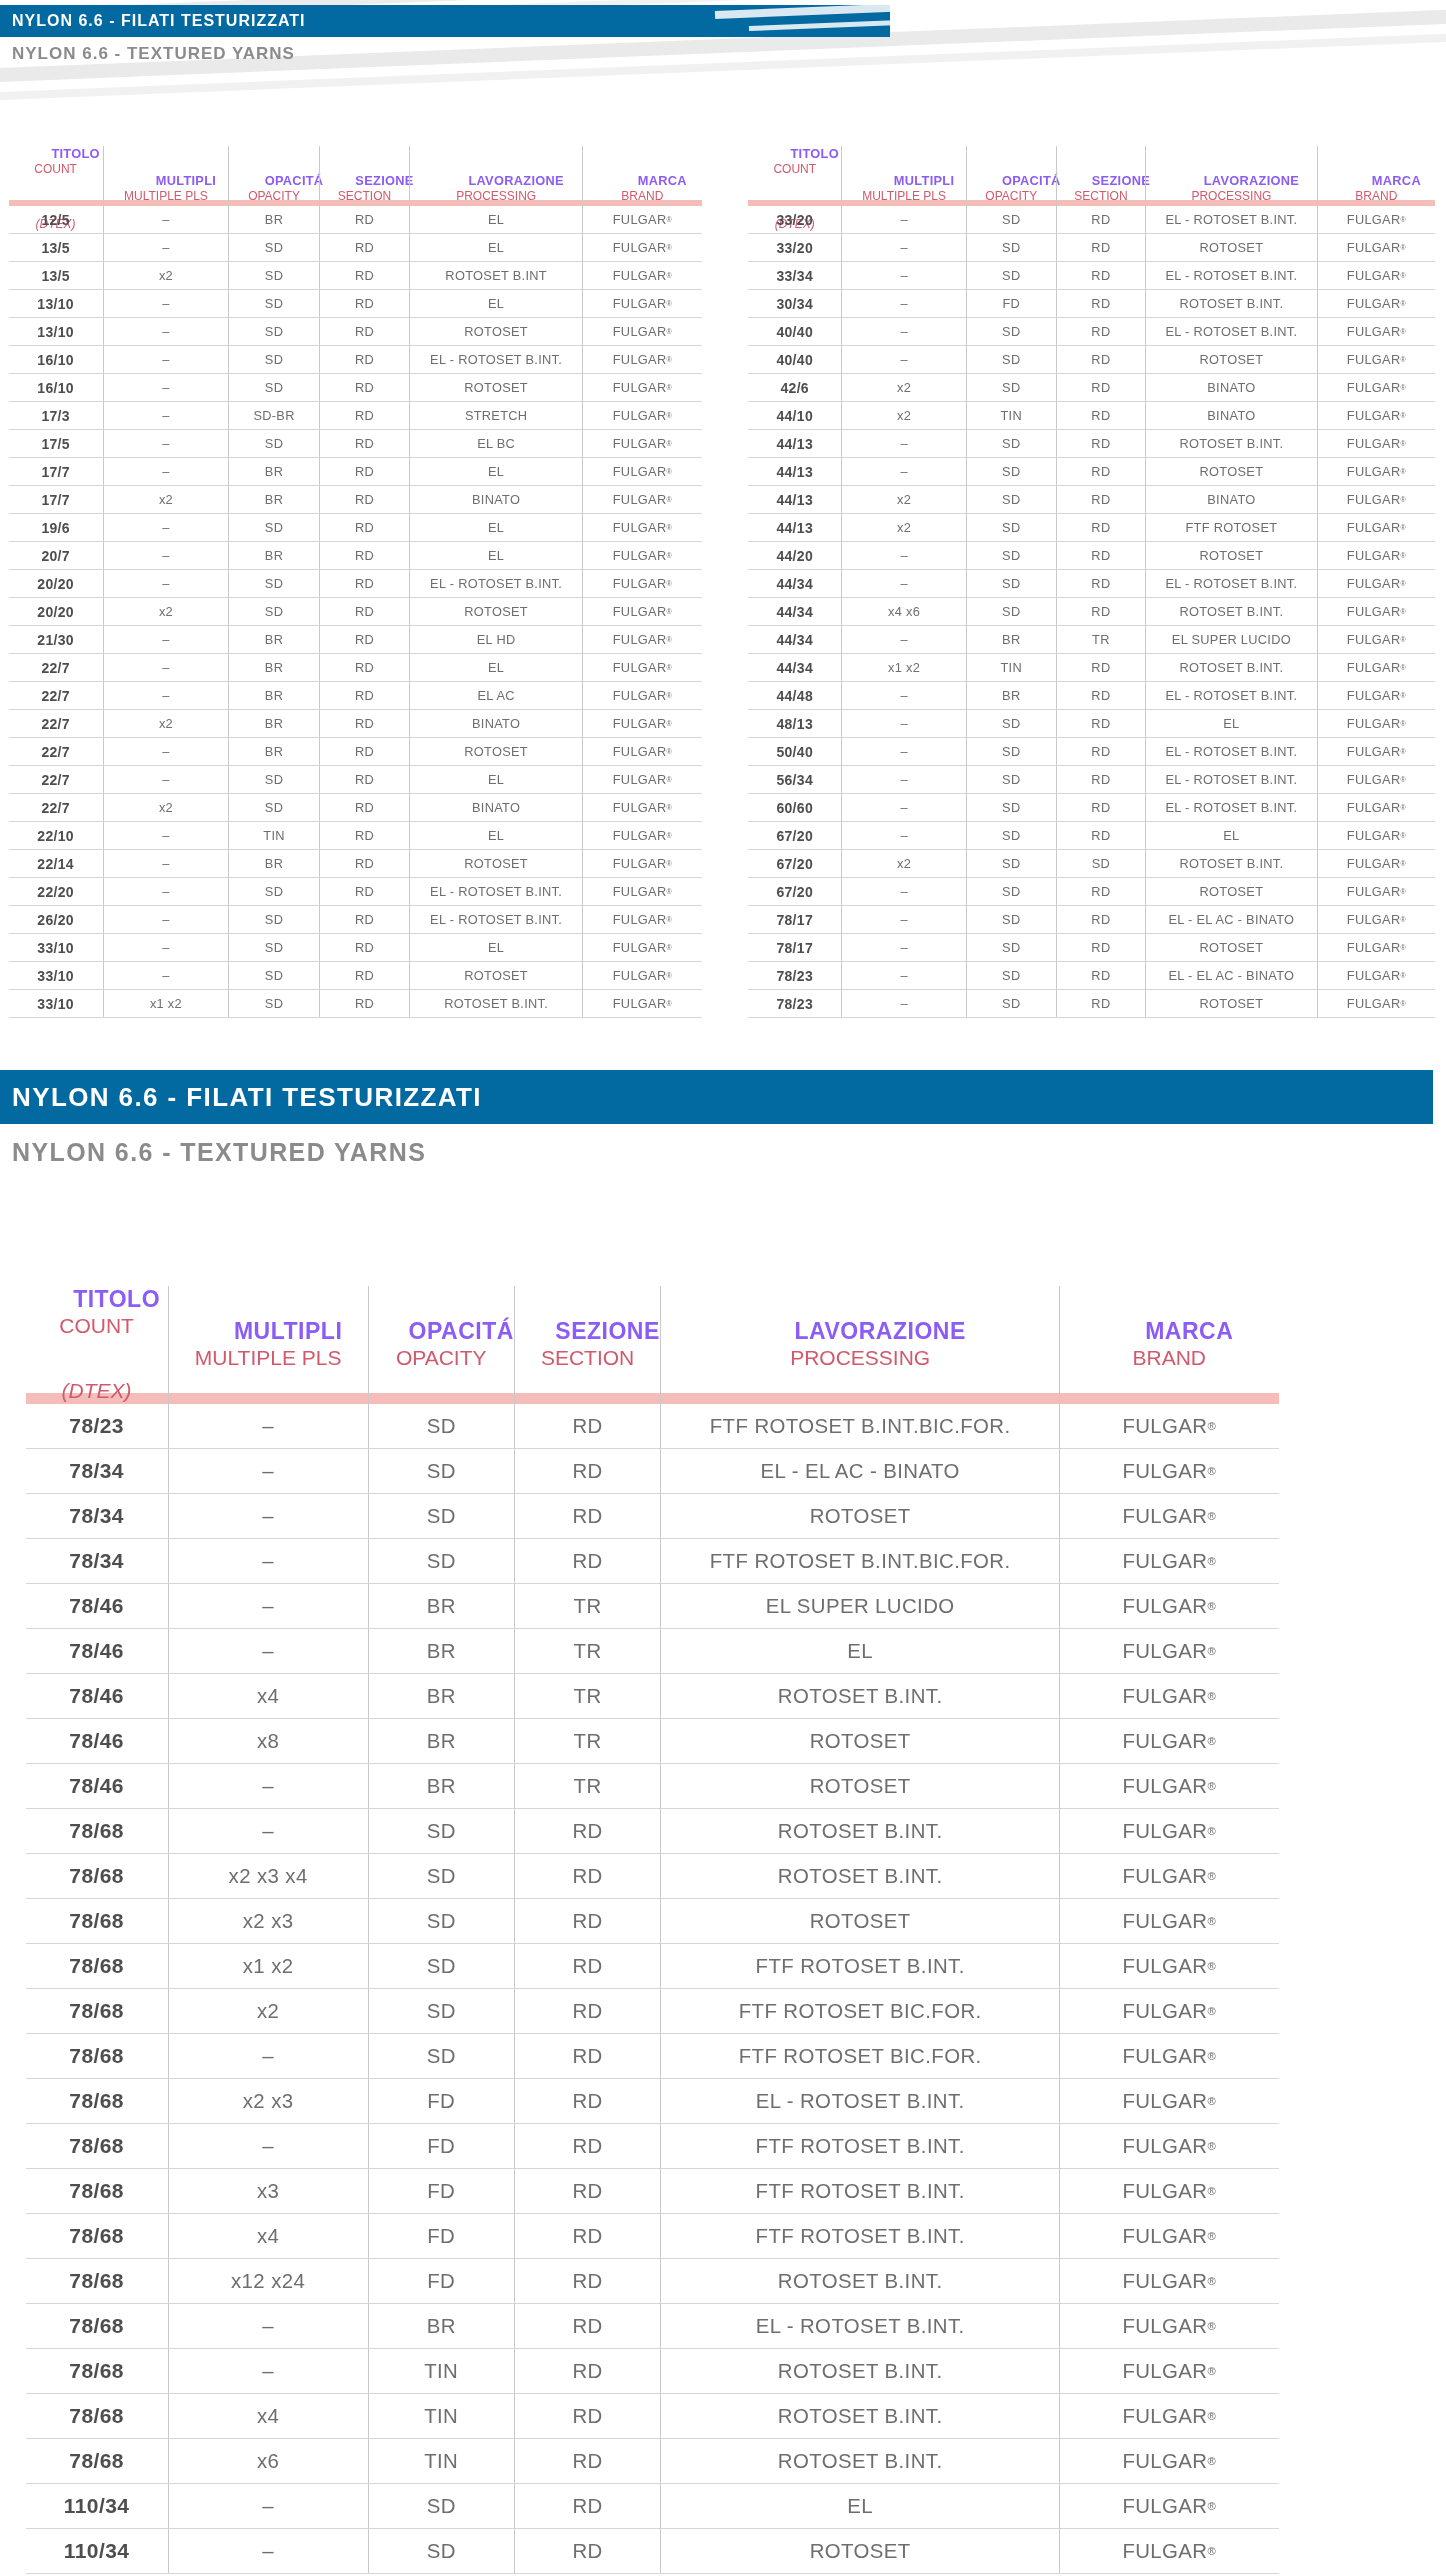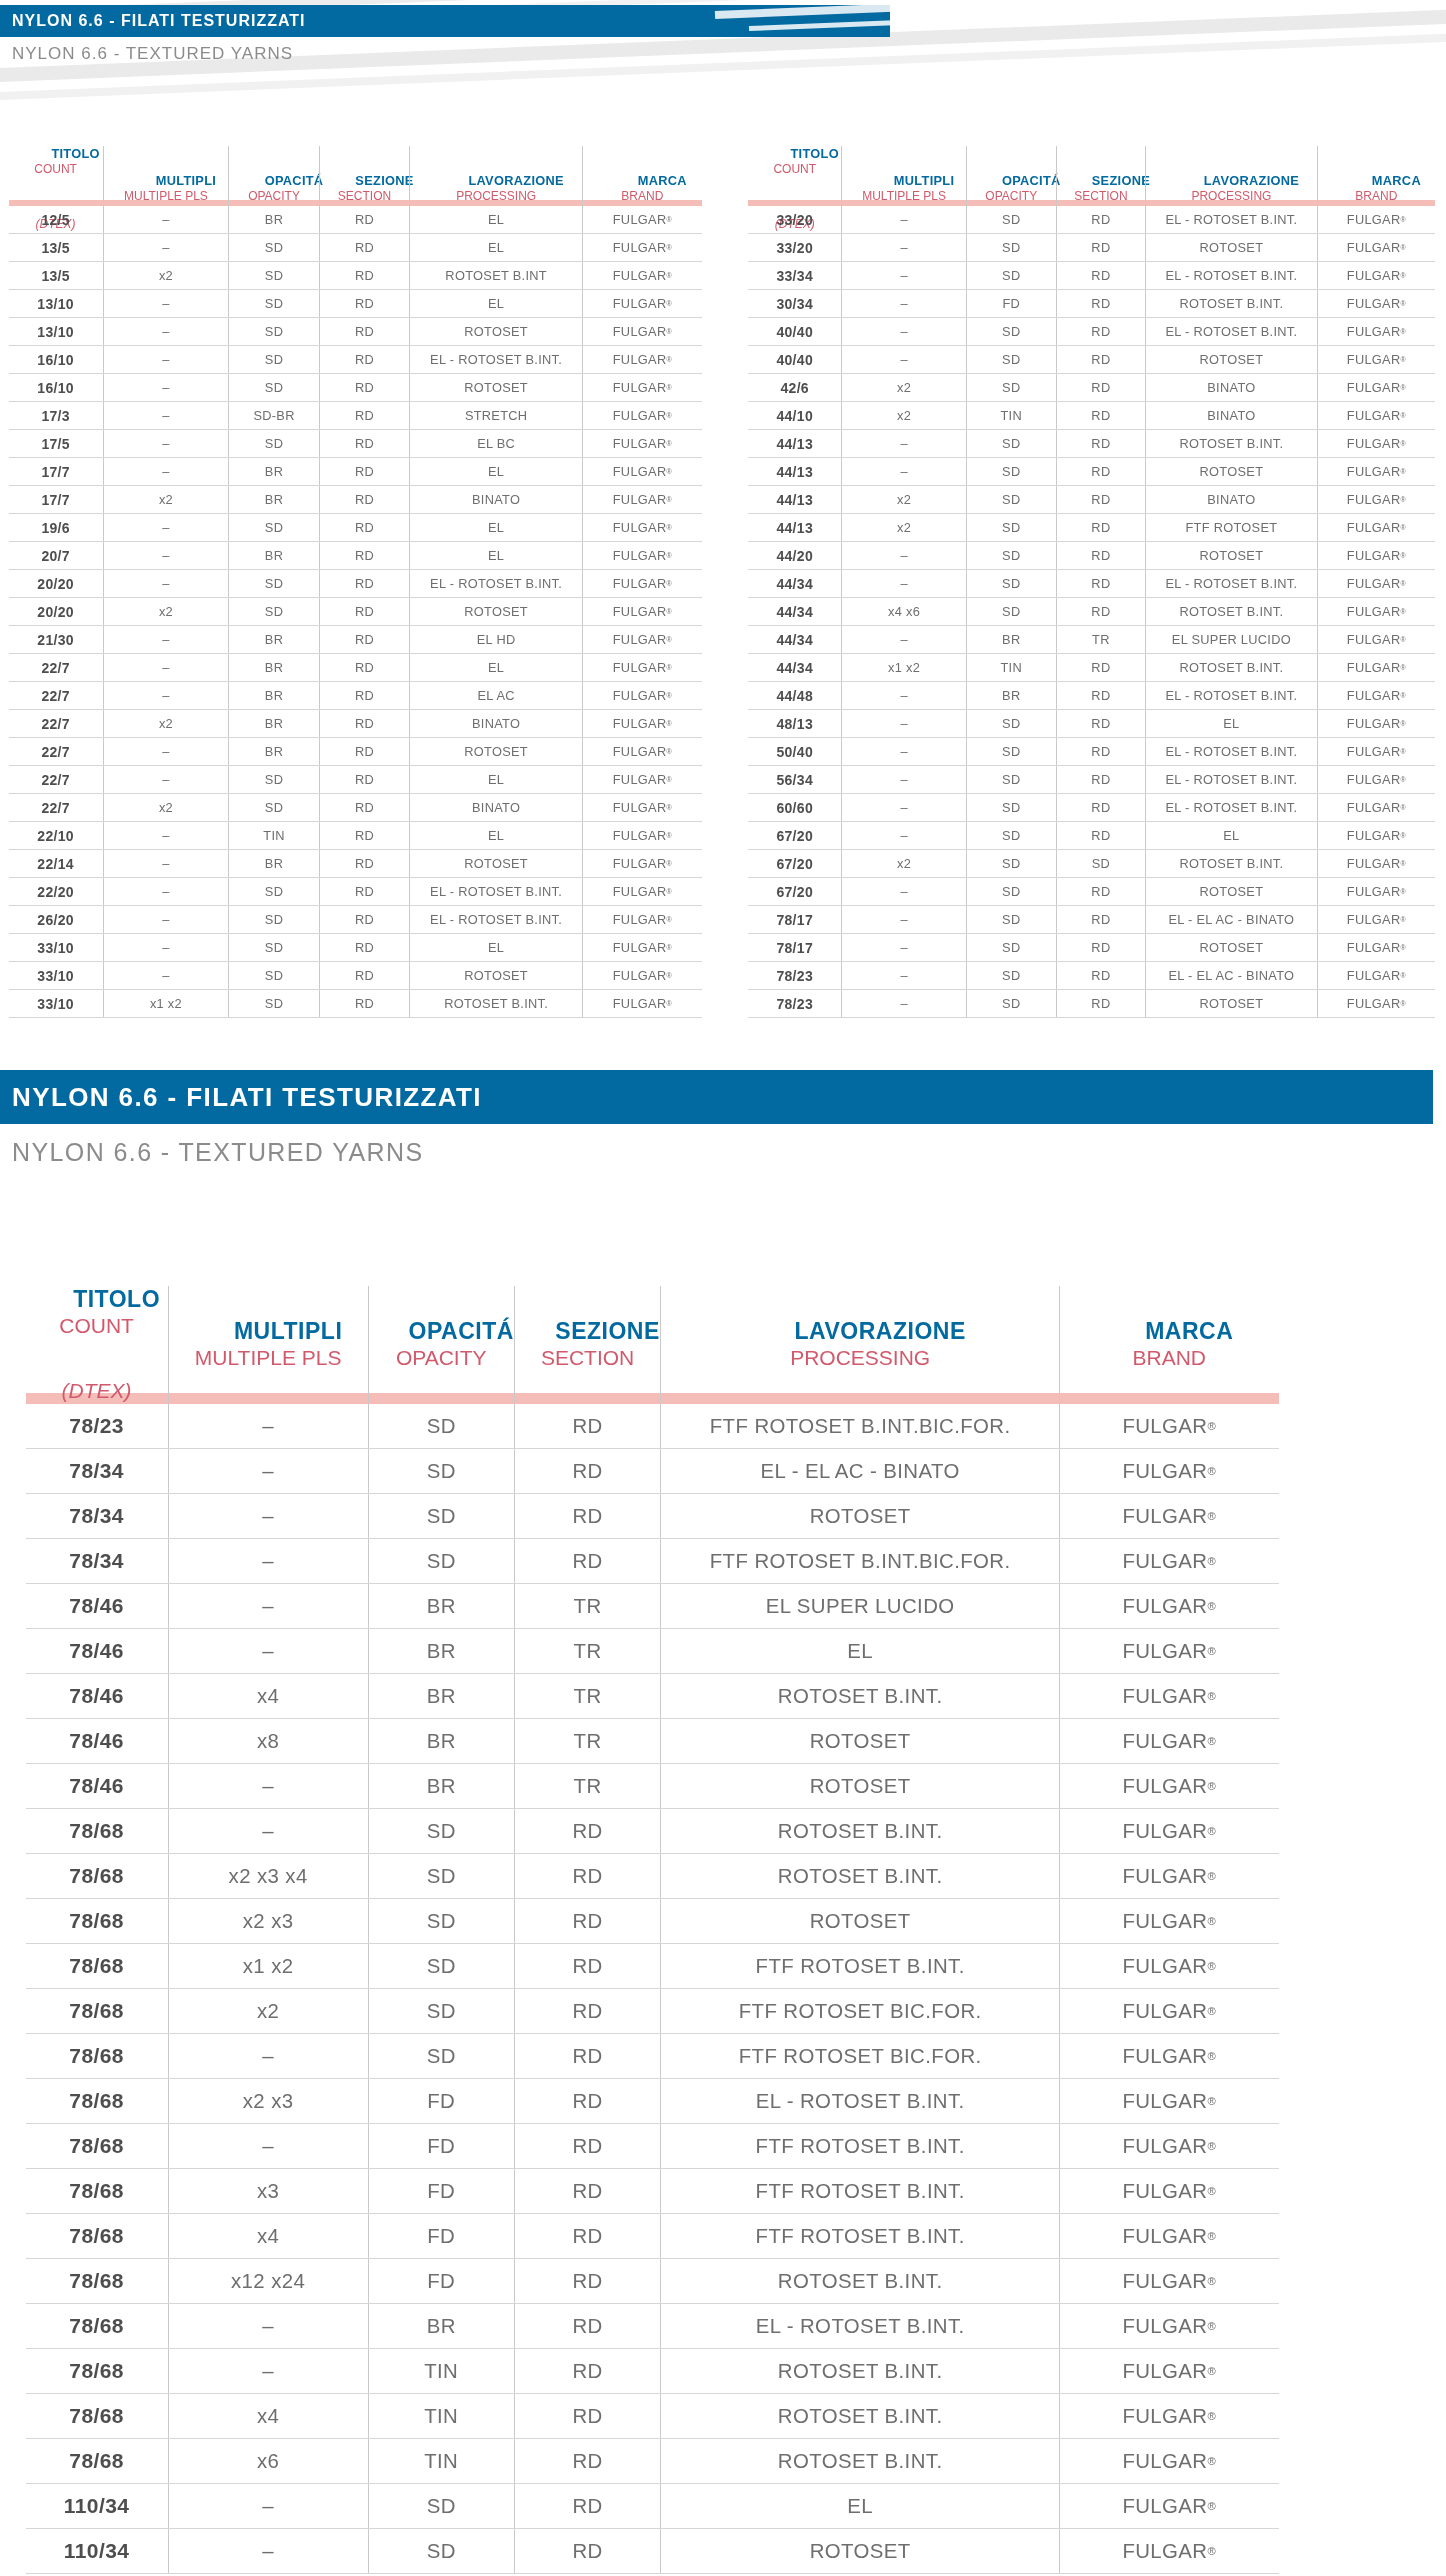--- a/index.html
+++ b/index.html
@@ -15,33 +15,33 @@
   .slash{position:absolute;transform:rotate(-2.3deg);transform-origin:left center;z-index:3;background:rgba(255,255,255,.85);}
   .sl1{left:715px;top:11px;width:357px;height:7.7px;}
   .sl2{left:749px;top:25.5px;width:323px;height:5.1px;}
   
   .banner{position:absolute;background:#0369a1;display:flex;align-items:center;z-index:2;}
   #top-banner{left:0;top:5.1px;width:890px;height:32px;}
   #mid-banner{left:0;top:1070px;width:1433px;height:54px;}
   .banner-text{color:#ffffff;font-weight:700;white-space:nowrap;}
   #top-banner .banner-text{font-size:16px;letter-spacing:1px;padding-left:12px;}
   #mid-banner .banner-text{font-size:26px;letter-spacing:1.4px;padding-left:12px;}
-  .subtitle{position:absolute;left:12px;color:#8b8b8b;font-weight:400;white-space:nowrap;z-index:2;}
+  .subtitle{position:absolute;left:12px;color:#8b8b8b;font-weight:700;white-space:nowrap;z-index:2;}
   #top-subtitle{top:44px;font-size:17px;letter-spacing:1px;}
   #mid-subtitle{top:1138px;font-size:25px;letter-spacing:1.4px;}
   
   .table{position:absolute;z-index:1;}
   .small{--cols:13.6% 18.1% 13.1% 13.0% 25.0% 17.2%;}
   .big{--cols:11.35% 15.95% 11.68% 11.68% 31.83% 17.51%;}
   .t-header{display:grid;grid-template-columns:var(--cols);}
   .small .t-header{height:54px;}
   .big .t-header{height:107px;}
   .h-cell{display:flex;flex-direction:column;align-items:center;justify-content:center;gap:0.9px;box-sizing:border-box;}
   .h-cell + .h-cell{border-left:0.9px solid #c9c9c9;}
-  .h-title{font-weight:700;color:#0369a1;margin-left:40px;}
+  .h-title{font-weight:700;color:#8b5cf6;margin-left:40px;}
   .small .h-title{font-size:12.8px;letter-spacing:0.3px;}
   .big .h-title{font-size:23px;letter-spacing:0.5px;}
   .h-sub{color:#d2596b;}
   .small .h-sub{font-size:12px;}
   .big .h-sub{font-size:21px;}
   .h-note{font-style:italic;color:#d2596b;margin-top:40px;}
   .small .h-note{font-size:12px;}
   .big .h-note{font-size:21px;}
   .pink-band{background:#f4bdb8;}
   .small .pink-band{height:6px;}

